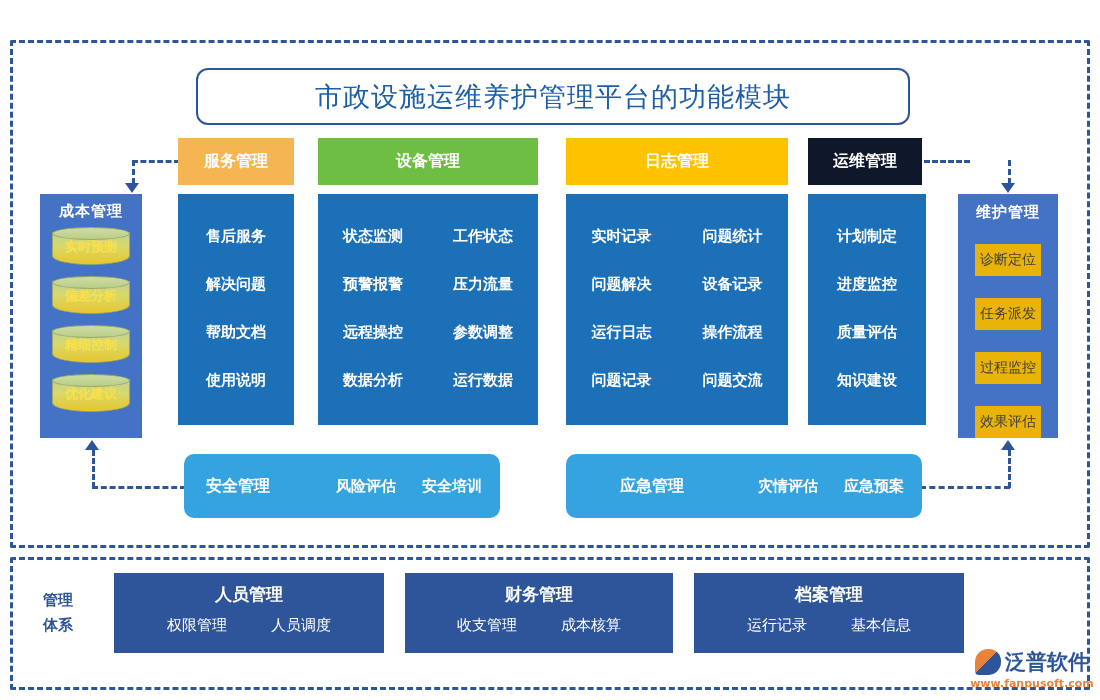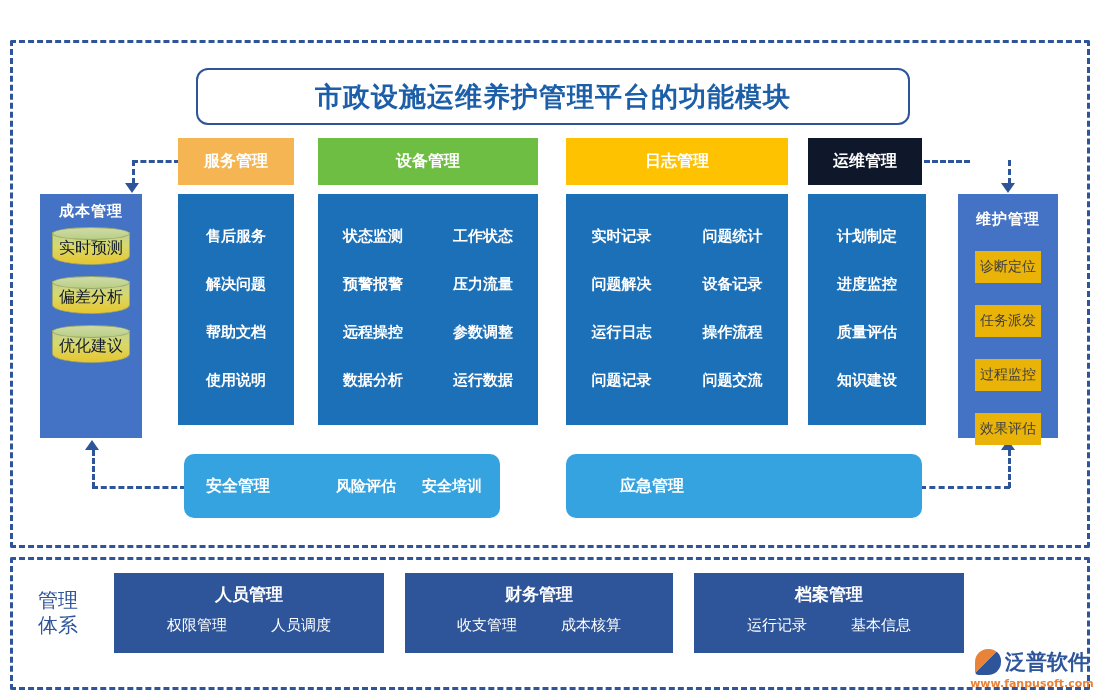--- a/index.html
+++ b/index.html
@@ -21,21 +21,21 @@
     border: 3px dashed #2E5599; border-radius: 2px;
   }
 
   
   .title-box {
     position: absolute; left: 196px; top: 68px; width: 714px; height: 57px;
     border: 2px solid #2E5599; border-radius: 12px; background: #ffffff;
     display: flex; align-items: center; justify-content: center;
   }
   .title-text {
-    font-size: 27px; font-weight: bold; color: #1C5FA8; letter-spacing: 1px;
+    font-size: 27px; font-weight: normal; color: #1C5FA8; letter-spacing: 1px;
   }
 
   
   .colhead {
     position: absolute; height: 47px; display: flex; align-items: center;
     justify-content: center; color: #ffffff; font-weight: bold; font-size: 16px;
   }
   .ch-service { left: 178px; top: 138px; width: 116px; background: #F5B553; }
   .ch-device  { left: 318px; top: 138px; width: 220px; background: #6FBE44; }
   .ch-log     { left: 566px; top: 138px; width: 222px; background: #FFC200; }
@@ -79,32 +79,32 @@
     border-radius: 0 0 39px 39px / 0 0 9px 9px;
     border: 1px solid #9aa86a; border-top: none;
   }
   .cyl-top {
     position: absolute; left: 0; top: 0; width: 78px; height: 13px;
     background: linear-gradient(180deg, #CFDCA6 0%, #B9CE86 100%);
     border-radius: 50%; border: 1px solid #9aa86a;
   }
   .cyl-label {
     position: absolute; left: 0; top: 11px; width: 78px; text-align: center;
-    font-size: 16px; color: #0f172a; font-weight: normal; z-index: 3;
+    font-size: 13px; color: #fde047; font-weight: bold; z-index: 3;
     white-space: nowrap;
   }
 
   
   .maintcol {
     position: absolute; left: 958px; top: 194px; width: 100px; height: 244px;
     background: #4472C4;
   }
   .maintcol-title {
     text-align: center; color: #ffffff; font-weight: bold; font-size: 15px;
-    padding-top: 16px; letter-spacing: 1px;
+    padding-top: 9px; letter-spacing: 1px;
   }
   .maint-item {
     width: 66px; height: 32px; margin: 22px auto 0 auto; background: #eab308;
     display: flex; align-items: center; justify-content: center;
     color: #404040; font-size: 14px;
   }
 
   
   .lightbar {
     position: absolute; top: 454px; height: 64px; background: #35A3E0;
@@ -117,21 +117,21 @@
     width: 110px;
   }
   .lightbar .lb-items { display: flex; flex: 1; justify-content: flex-end;
     padding-right: 18px; gap: 26px; }
   .lightbar .lb-item {
     color: #ffffff; font-size: 15px; font-weight: bold;
   }
 
   
   .side-label {
-    position: absolute; color: #2E5599; font-size: 20px; font-weight: normal;
+    position: absolute; color: #2E5599; font-size: 15px; font-weight: bold;
     line-height: 25px; text-align: center;
   }
   .sl-left  { left: 28px; top: 588px; width: 60px; }
   .sl-right { left: 982px; top: 588px; width: 62px; }
 
   .darkbox {
     position: absolute; top: 573px; height: 80px; background: #2E5599;
     display: flex; flex-direction: column; align-items: center;
     padding-top: 10px;
   }
@@ -296,20 +296,25 @@
         <div class="cyl-label">实时预测</div>
       </div>
       <div class="cyl">
         <div class="cyl-body"></div>
         <div class="cyl-top"></div>
         <div class="cyl-label">偏差分析</div>
       </div>
       <div class="cyl">
         <div class="cyl-body"></div>
         <div class="cyl-top"></div>
+        <div class="cyl-label">精细控制</div>
+      </div>
+      <div class="cyl">
+        <div class="cyl-body"></div>
+        <div class="cyl-top"></div>
         <div class="cyl-label">优化建议</div>
       </div>
     </div>
   </div>
 
   <div class="maintcol">
     <div class="maintcol-title">维护管理</div>
     <div class="maint-item">诊断定位</div>
     <div class="maint-item">任务派发</div>
     <div class="maint-item">过程监控</div>
@@ -319,20 +324,24 @@
   <div class="lightbar lb-safety">
     <span class="lb-title">安全管理</span>
     <span class="lb-items">
       <span class="lb-item">风险评估</span>
       <span class="lb-item">安全培训</span>
     </span>
   </div>
 
   <div class="lightbar lb-emerg">
     <span class="lb-title">应急管理</span>
+    <span class="lb-items">
+      <span class="lb-item">灾情评估</span>
+      <span class="lb-item">应急预案</span>
+    </span>
   </div>
 
   <div class="side-label sl-left">
     <div>管理</div>
     <div>体系</div>
   </div>
 
   <div class="darkbox db-people">
     <span class="db-title">人员管理</span>
     <span class="db-items">

